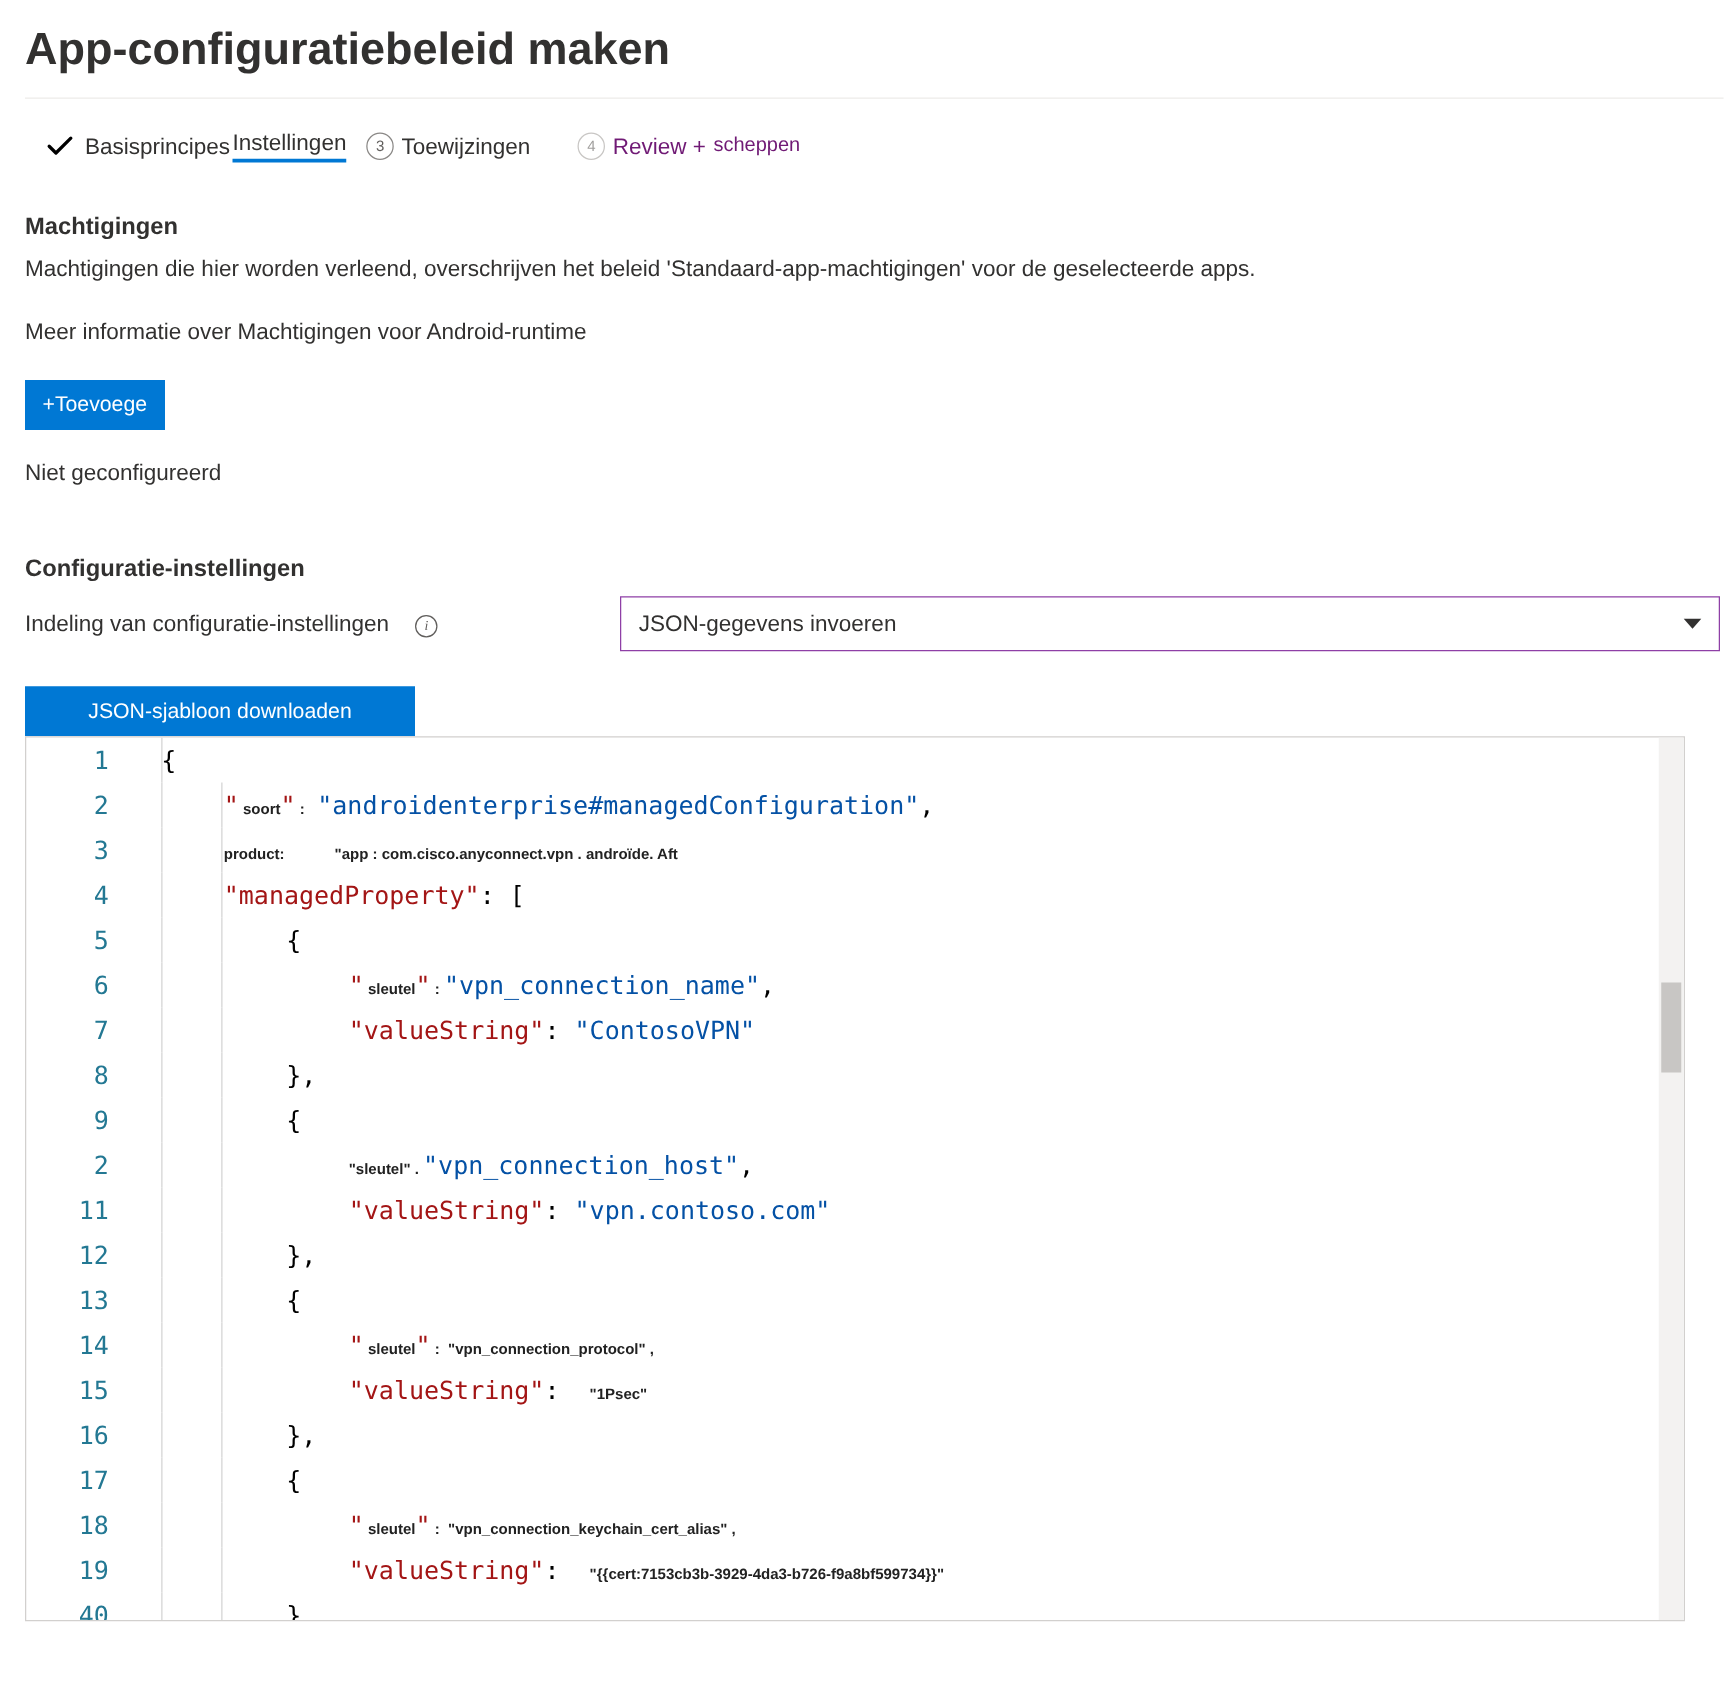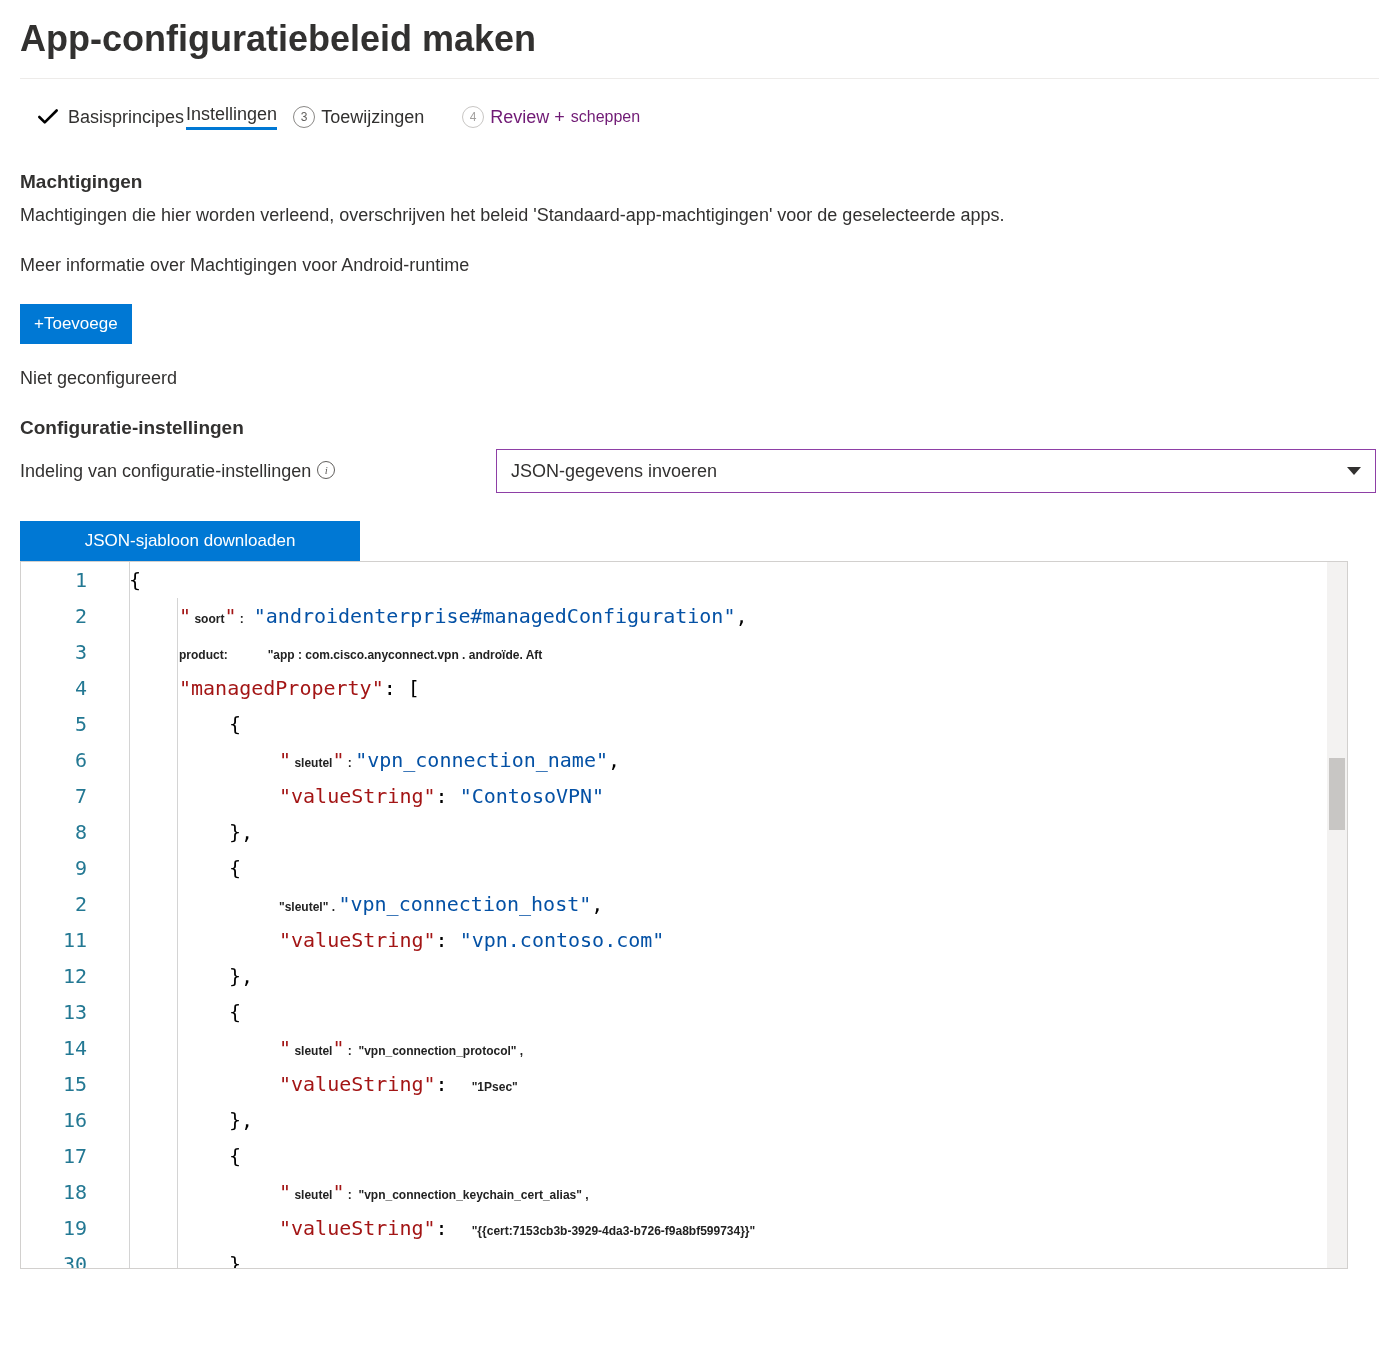--- a/index.html
+++ b/index.html
@@ -15,24 +15,24 @@
   .step.active .step-label { border-bottom: 3px solid #0078d4; padding-bottom: 2px; }
   .step.inactive .step-label { color: #701a75; }
   .step.inactive .step-circle { border-color: #c8c6c4; color: #a19f9d; }
   .step .basis { font-weight: 400; }
   .step .sm { font-size: 16px; }
   .content { padding-top: 26px; width: 1360px; }
   .section-title { font-size: 19px; font-weight: 700; margin-bottom: 10px; }
   .section-text { font-size: 18px; color: #323130; margin-bottom: 28px; line-height: 1.35; }
   .link-like { font-size: 18px; margin-bottom: 28px; }
   .btn-primary { background: #0078d4; color: #fff; border: none; font-size: 17px; padding: 10px 14px; cursor: pointer; }
-  .btn-download { background: #0078d4; color: #fff; border: none; font-size: 17px; padding: 10px 24px; cursor: pointer; width: 340px; text-align: center; }
-  .not-configured { font-size: 18px; margin-top: 24px; margin-bottom: 28px; }
+  .btn-download { background: #0078d4; color: #fff; border: none; font-size: 17px; padding: 10px 24px; cursor: pointer; width: 312px; text-align: center; }
+  .not-configured { font-size: 18px; margin-top: 24px; margin-bottom: 56px; }
   .config-row { display: flex; align-items: center; margin-top: 8px; gap: 56px; }
-  .config-label-wrap { display: flex; align-items: flex-start; gap: 6px; width: 420px; }
+  .config-label-wrap { display: flex; align-items: flex-end; gap: 21px; width: 420px; }
   .config-label { font-size: 18px; }
   .info-icon { width: 18px; height: 18px; border: 1px solid #605e5c; border-radius: 50%; display: inline-flex; align-items: center; justify-content: center; font-size: 11px; color: #605e5c; font-style: italic; font-family: Georgia, serif; }
   .select { flex: 1; border: 1px solid #8e3fa6; height: 44px; display: flex; align-items: center; justify-content: space-between; padding: 0 14px; font-size: 18px; background: #fff; cursor: pointer; max-width: 880px; }
   .chev { width: 0; height: 0; border-left: 7px solid transparent; border-right: 7px solid transparent; border-top: 8px solid #323130; }
   .editor-wrap { margin-top: 28px; }
   .editor { border: 1px solid #d2d0ce; width: 1328px; height: 708px; overflow: hidden; font-family: "Consolas", "Menlo", monospace; font-size: 20px; line-height: 36px; position: relative; background: #fff; }
   .editor-row { display: flex; height: 36px; }
   .gutter { width: 84px; text-align: right; padding-right: 18px; color: #237893; user-select: none; }
   .code { white-space: pre; position: relative; }
   .indent-guide { border-left: 1px solid #d4d4d4; position: absolute; top: 0; bottom: 0; }
@@ -168,19 +168,19 @@
           </div>
           <div class="editor-row">
             <div class="gutter">18</div>
             <div class="code" style="padding-left: 174px;"><span class="indent-guide" style="left: 24px;"></span><span class="indent-guide" style="left: 72px;"></span><span class="tok-str">"</span><span class="tok-lbl"> sleutel</span><span class="tok-str">"</span><span class="tok-lbl"> :  </span><span class="tok-lbl">"vpn_connection_keychain_cert_alias"</span><span class="tok-lbl"> ,</span></div>
           </div>
           <div class="editor-row">
             <div class="gutter">19</div>
             <div class="code" style="padding-left: 174px;"><span class="indent-guide" style="left: 24px;"></span><span class="indent-guide" style="left: 72px;"></span><span class="tok-str">"valueString"</span><span class="punct">:  </span><span class="tok-lbl">"{{cert:7153cb3b-3929-4da3-b726-f9a8bf599734}}"</span></div>
           </div>
           <div class="editor-row">
-            <div class="gutter">30</div>
+            <div class="gutter">40</div>
             <div class="code" style="padding-left: 124px;"><span class="indent-guide" style="left: 24px;"></span><span class="indent-guide" style="left: 72px;"></span><span class="punct">},</span></div>
           </div>
         </div>
     </div>
   </div>
 </div>
 
 </body></html>

